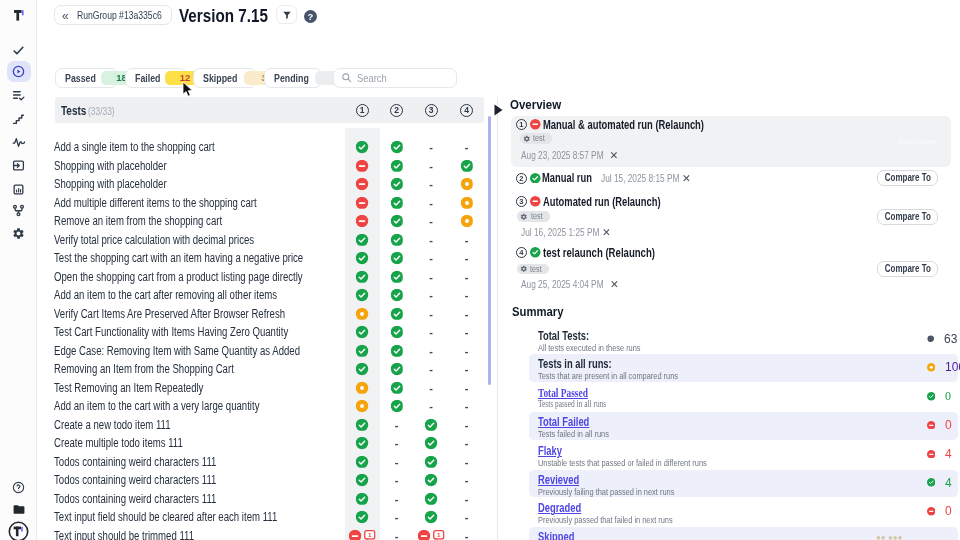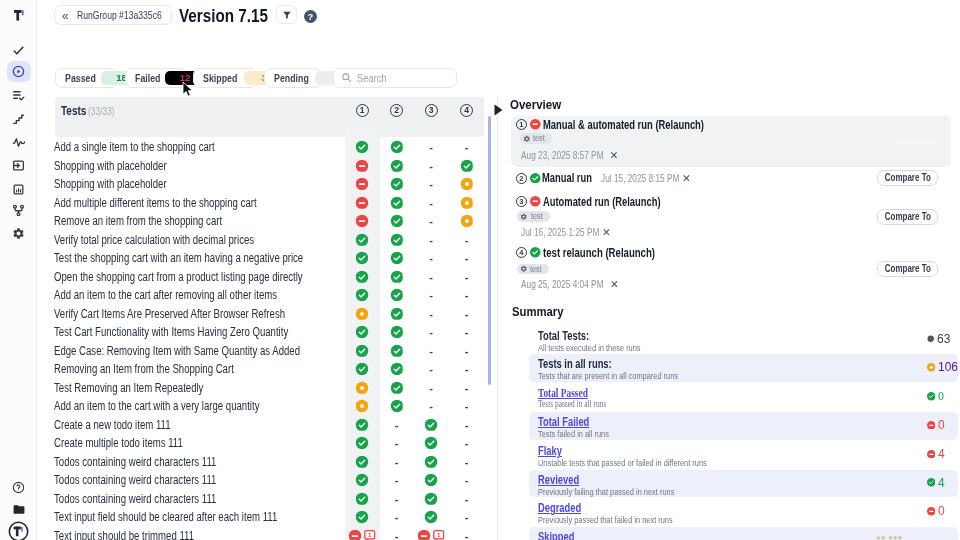--- a/index.html
+++ b/index.html
@@ -16,27 +16,27 @@
 
 #runbtn { position:absolute; left:54px; top:5px; width:118px; height:20px; border:1px solid #e4e6ea; border-radius:7px; background:#fff; }
 #funnelbtn { position:absolute; left:276px; top:5px; width:21px; height:19px; border:1px solid #ececef; border-radius:6px; background:#fff; display:flex; align-items:center; justify-content:center; }
 #qmark { position:absolute; left:304px; top:10px; width:13px; height:13px; border-radius:50%; background:#47536b; color:#fff; font-size:9.5px; font-weight:bold; display:flex; align-items:center; justify-content:center; }
 
 
 .pill { position:absolute; top:67.5px; height:20px; border:1px solid #e5e7e9; border-radius:7px; background:#fff; display:flex; align-items:center; justify-content:space-between; font-size:10.5px; color:#3b4453; font-weight:600; padding:0 5px 0 9px; }
 .pill .pt { display:inline-block; transform:scaleX(0.84); transform-origin:0 50%; }
 .badge { height:14px; min-width:18px; padding:0 20px; border-radius:5px; font-size:9.5px; font-weight:bold; display:flex; align-items:center; justify-content:center; }
 .bg-green { background:#d7f2e1; color:#1a7f4b; }
-.bg-red { background:#000000; color:#c4403f; }
+.bg-red { background:#fde047; color:#c4403f; }
 .bg-amber { background:#faecca; color:#a97812; }
 .bg-gray { background:#ebedef; color:#555e6b; }
 #search { position:absolute; left:332.7px; top:67.5px; width:124px; height:20px; border:1px solid #e5e7e9; border-radius:7px; background:#fff; display:flex; align-items:center; padding:0 7px; gap:5px; color:#9aa2ad; font-size:11px; }
 
 
-#thead { position:absolute; left:55px; top:97px; width:429px; height:40px; background:#eef0f2; border-radius:3px; }
+#thead { position:absolute; left:55px; top:97px; width:429px; height:26px; background:#eef0f2; border-radius:3px; }
 #colstrip { position:absolute; left:345px; top:128px; width:35px; height:412px; background:#f1f2f4; }
 .cnum { position:absolute; width:13px; height:13px; border:1.3px solid #2c3644; border-radius:50%; color:#2c3644; font-size:8.5px; font-weight:bold; display:flex; align-items:center; justify-content:center; }
 #rows { position:absolute; left:0; top:138px; width:489px; }
 .row { position:relative; height:18.5px; }
 .rname { position:absolute; left:54px; top:50%; transform:translateY(-50%) scaleX(0.80); transform-origin:0 50%; font-size:12px; color:#252f3e; white-space:nowrap; }
 .cell { position:absolute; top:50%; transform:translate(-50%,-50%); display:flex; align-items:center; gap:2px; }
 .dash { color:#3b4453; font-size:11px; font-weight:bold; line-height:1; }
 .ic { width:12.5px; height:12.5px; display:block; }
 
 
@@ -52,21 +52,21 @@
 .testpill { position:absolute; display:inline-flex; align-items:center; gap:3px; background:#e3e5e9; border-radius:5px; height:10.5px; padding:0 5px 0 3px; font-size:8.5px; color:#7c838d; }
 .testpill .tp { display:inline-block; transform:scaleX(0.85); transform-origin:0 50%; }
 .cmpbtn { position:absolute; left:877px; width:61px; height:15.5px; border:1px solid #d6d9dd; border-radius:7px; background:#fff; display:flex; align-items:center; justify-content:center; }
 .cmpbtn span { font-size:10px; font-weight:600; color:#333d4c; transform:scaleX(0.8); white-space:nowrap; }
 
 .srow { position:absolute; left:529px; width:429px; height:27.5px; }
 .srow.lav { background:#edeffa; border-radius:5px; }
 .stitle { position:absolute; left:9.2px; top:3px; font-size:12px; font-weight:600; color:#1f2937; white-space:nowrap; transform:scaleX(0.78); transform-origin:0 0; }
 .stitle.link { color:#4f46e5; text-decoration:underline; font-weight:bold; }
 .ssub { position:absolute; left:9.2px; top:16px; font-size:9.5px; color:#6f7681; white-space:nowrap; transform:scaleX(0.78); transform-origin:0 0; }
-.sval { position:absolute; left:397.5px; top:6px; display:flex; align-items:center; gap:3px; font-size:12px; }
+.sval { position:absolute; left:397.5px; top:6px; display:flex; align-items:center; gap:10px; font-size:12px; }
 .v-dark { color:#374151; } .v-green { color:#16a34a; } .v-red { color:#ef4444; } .v-orange { color:#4c1d95; }
 </style>
 </head>
 <body>
 
 <div id="sidebar"></div>
 <div id="navsel"></div>
 <div class="sicon" style="top:9.5px;">
   <svg width="10" height="11" viewBox="0 0 10 11">
     <rect x="0" y="0" width="7.6" height="2.9" fill="#23272e"></rect>

